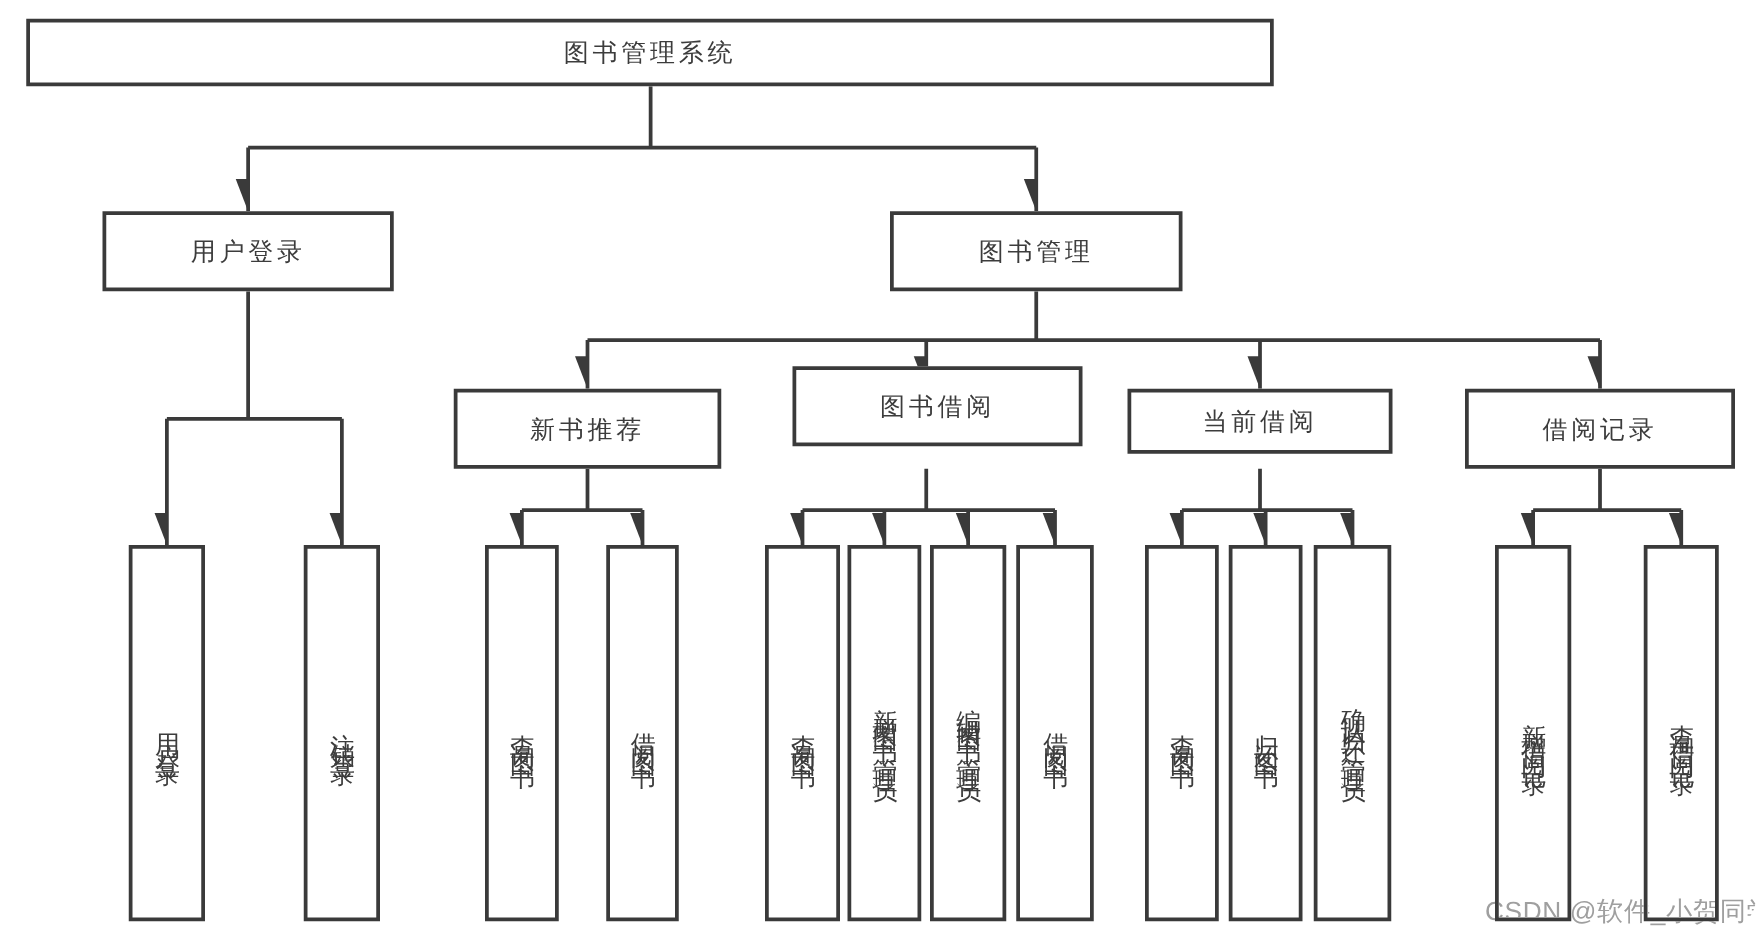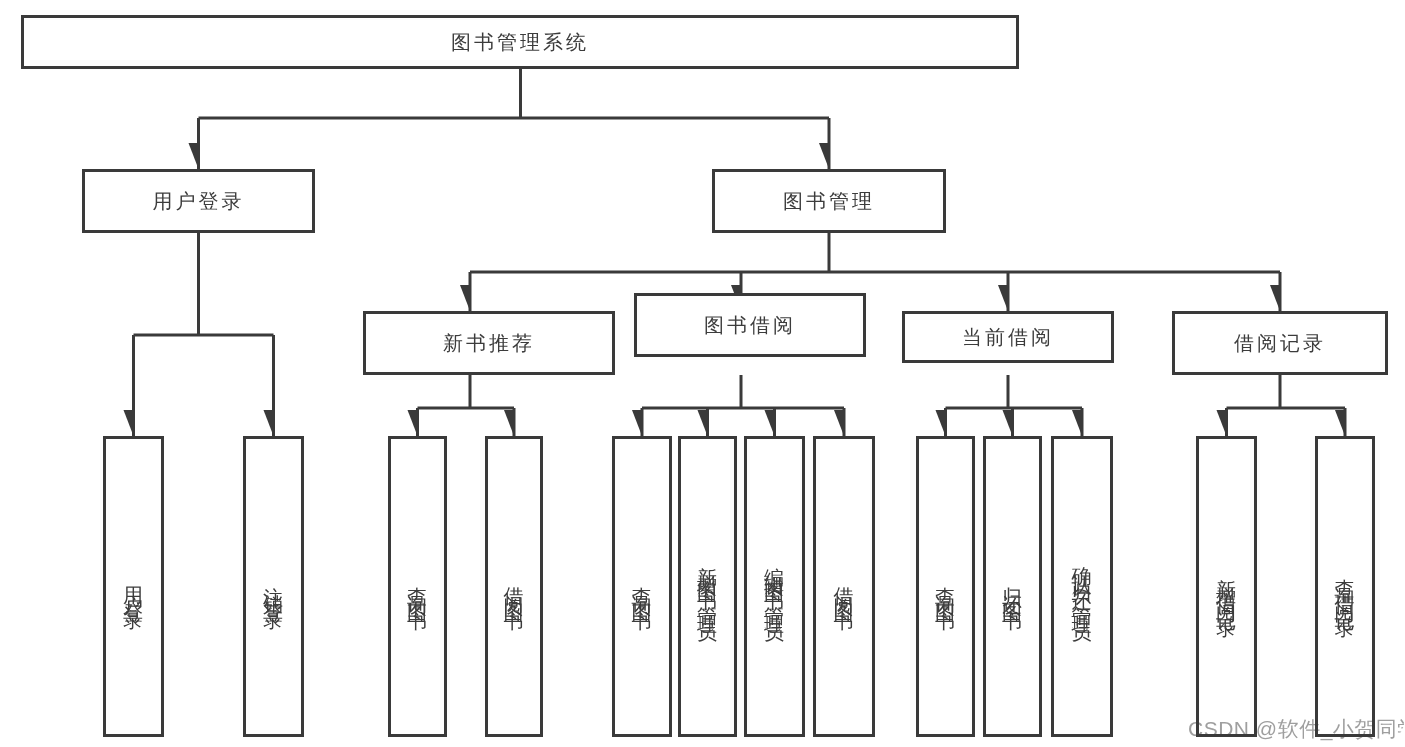--- a/index.html
+++ b/index.html
@@ -46,21 +46,21 @@
     letter-spacing:8px;
     line-height:1;
     white-space:nowrap;
   }
   
   .n-root{left:21px;top:15px;width:998px;height:54px;}
   
   .n-user-login{left:82px;top:169px;width:233px;height:64px;}
   .n-book-mgmt{left:712px;top:169px;width:234px;height:64px;}
   
-  .n-new-rec{left:363px;top:311px;width:252px;height:64px;}
+  .n-new-rec{left:363px;top:311px;width:214px;height:64px;}
   .n-borrow{left:634px;top:293px;width:232px;height:64px;}
   .n-current{left:902px;top:311px;width:212px;height:52px;}
   .n-records{left:1172px;top:311px;width:216px;height:64px;}
   
   .leaf{top:436px;height:301px;}
   .l1{left:103px;width:61px;}
   .l2{left:243px;width:61px;}
   .l3{left:388px;width:59px;}
   .l4{left:485px;width:58px;}
   .l5{left:612px;width:60px;}

